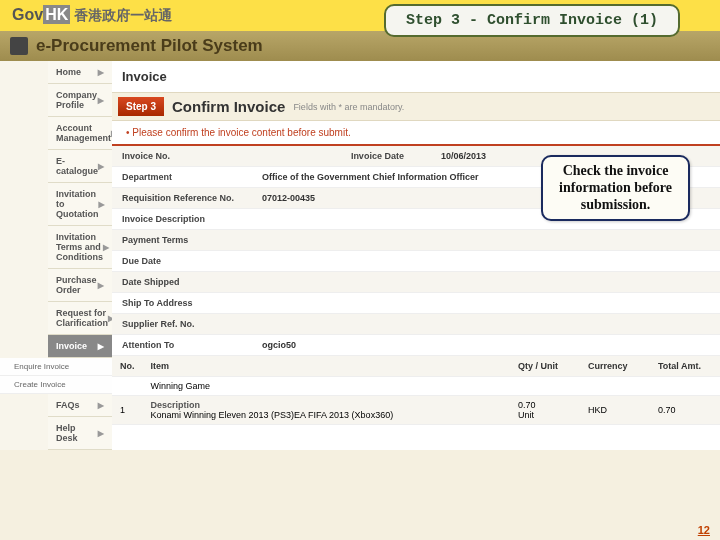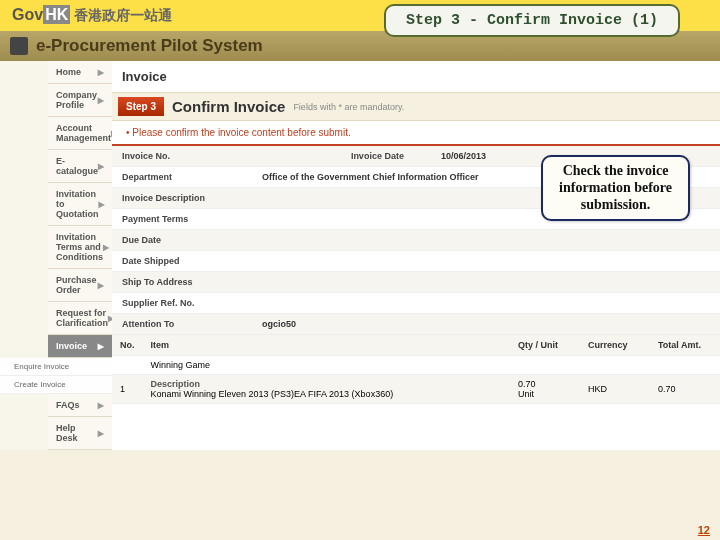--- a/index.html
+++ b/index.html
@@ -132,20 +132,24 @@
       <tbody>
           <tr>
         <td class="label">Invoice No.</td>
         <td class="val"></td>
         <td class="label2">Invoice Date</td>
         <td class="val">10/06/2013</td>
       </tr>
       <tr>
         <td class="label">Department</td>
         <td class="val" colspan="3">Office of the Government Chief Information Officer</td>
+      </tr>
+      <tr>
+        <td class="label">Requisition Reference No.</td>
+        <td class="val" colspan="3">07012-00435</td>
       </tr>
       <tr>
         <td class="label">Invoice Description</td>
         <td class="val" colspan="3"></td>
       </tr>
       <tr>
         <td class="label">Payment Terms</td>
         <td class="val" colspan="3"></td>
       </tr>
       <tr>

